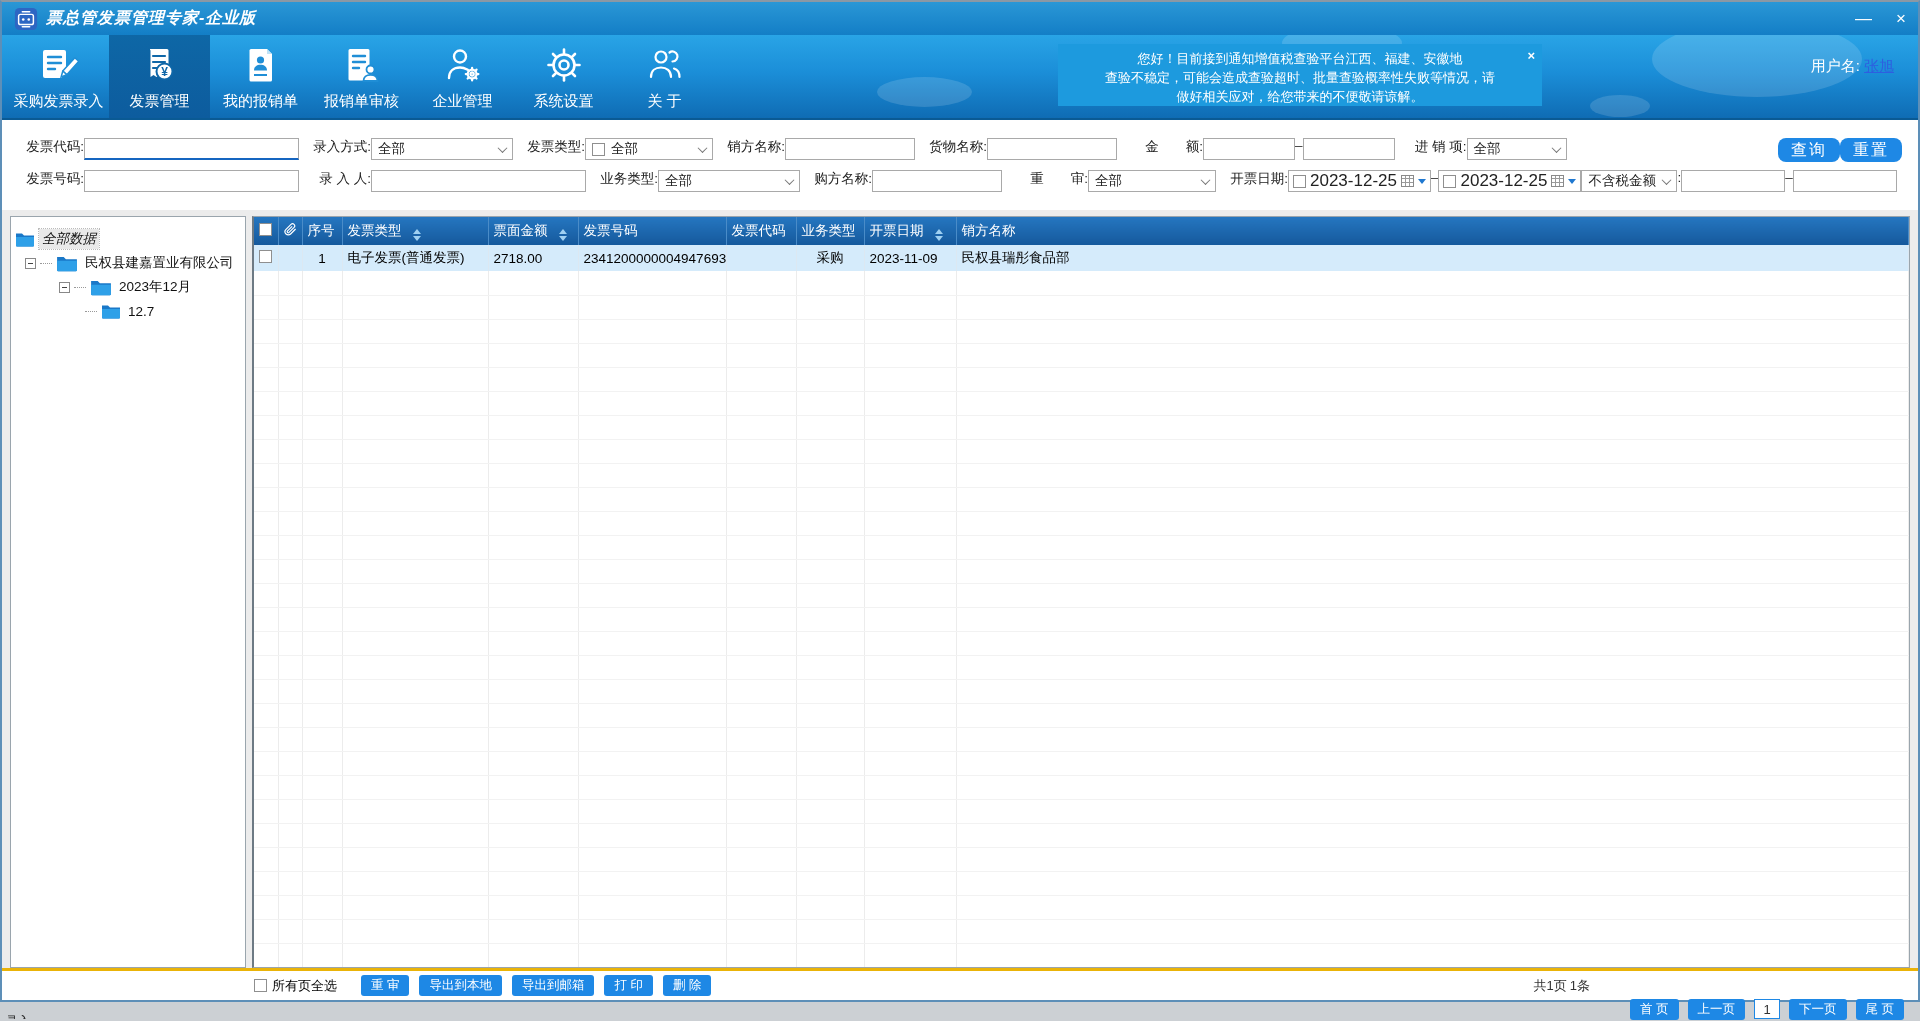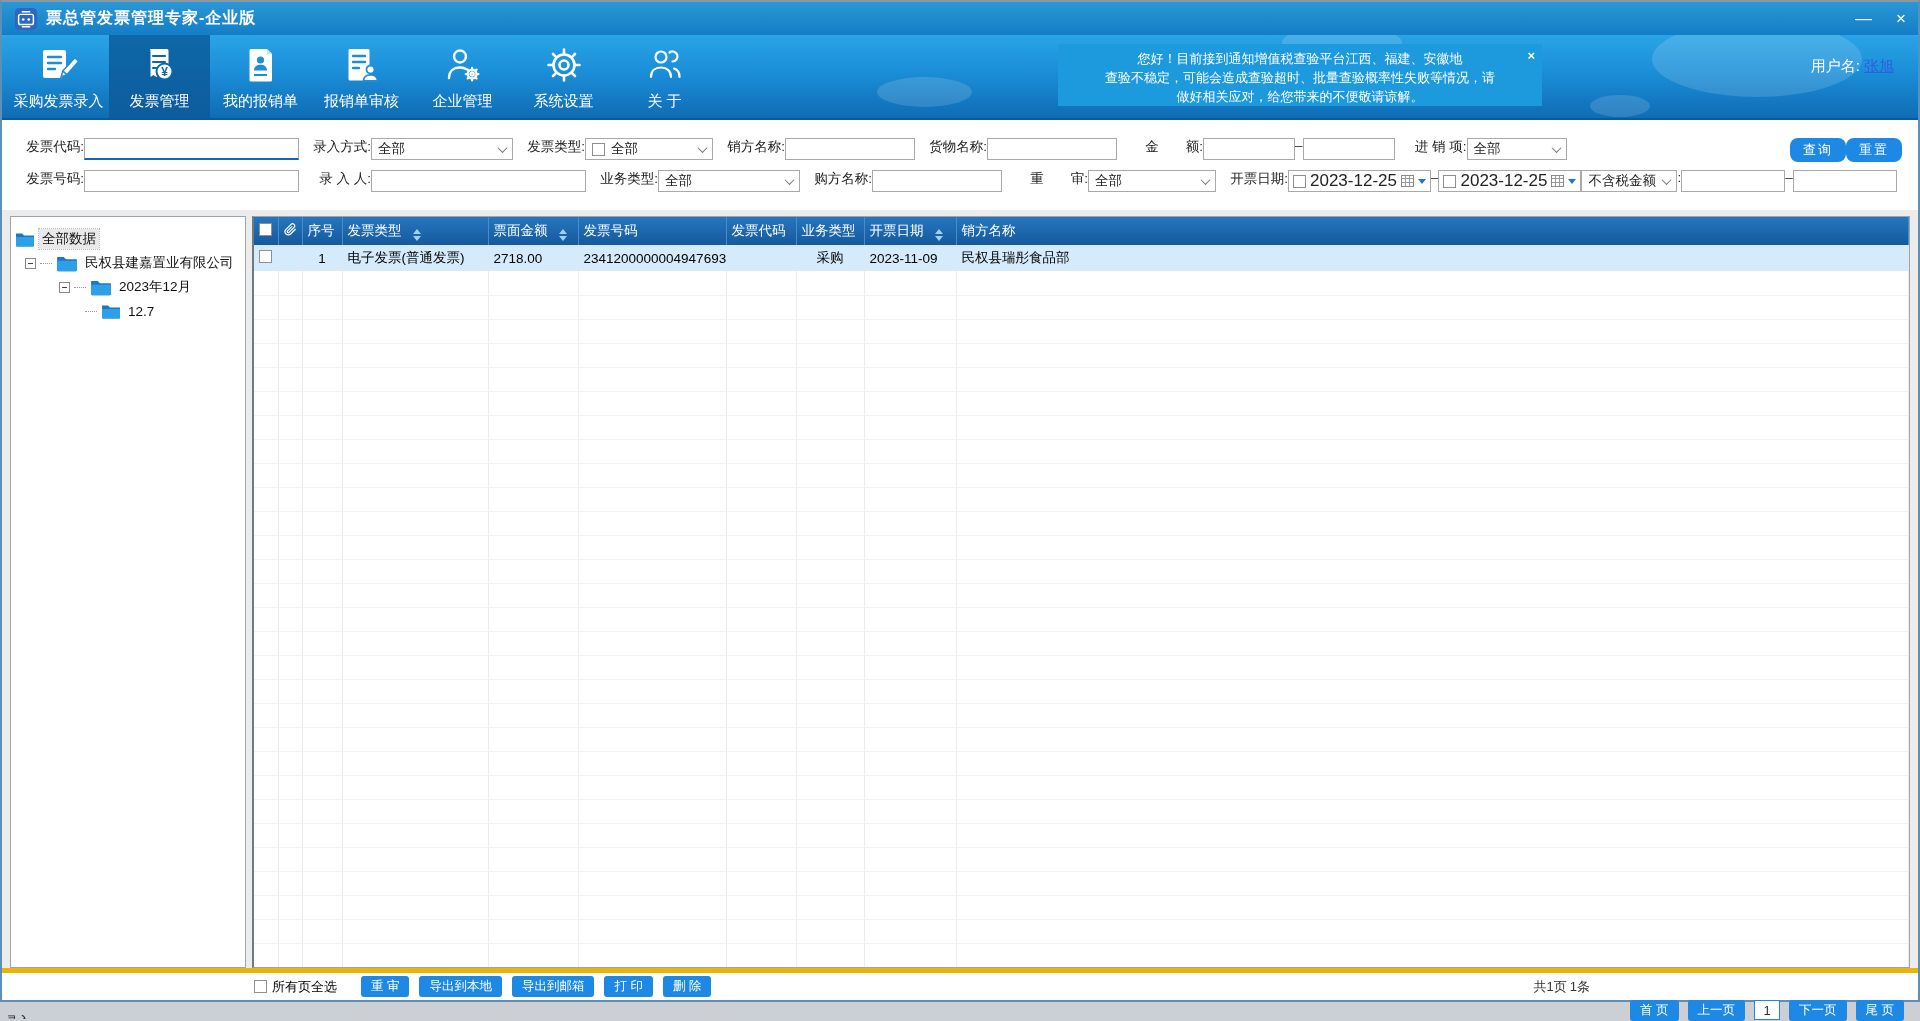--- a/index.html
+++ b/index.html
@@ -5,21 +5,21 @@
   * { margin:0; padding:0; box-sizing:border-box; }
   html,body { width:1920px; height:1021px; overflow:hidden;
     font-family:"Liberation Sans","DejaVu Sans",sans-serif; background:#ccd0d4; }
   .window { position:relative; width:1920px; height:1002px; background:#fff;
     border:2px solid #5d8fb8; border-top-color:#8b98a4; display:flex; flex-direction:column; }
 
   
   .titlebar { height:33px; background:linear-gradient(180deg,#2a97d6,#137ec6);
     display:flex; align-items:center; padding:0 12px; color:#fff; flex:none; }
   .titlebar .appicon { margin-right:8px; display:flex; }
-  .titlebar .title { font-size:16px; font-weight:bold; letter-spacing:1px; }
+  .titlebar .title { font-size:16px; font-weight:bold; letter-spacing:1px;font-style:italic; }
   .winctrl { margin-left:auto; display:flex; gap:24px; font-size:17px; }
   .winctrl span { cursor:default; line-height:20px; }
 
   
   .toolbar { position:relative; height:85px; flex:none;
     background:linear-gradient(180deg,#29a4e6 0%,#1b8ed8 45%,#0f6cb4 100%);
     border-bottom:2px solid #0a5a94; display:flex; padding-left:6px; overflow:hidden; }
   .bubble { position:absolute; background:rgba(255,255,255,.14); border-radius:50%; pointer-events:none; }
   .tool { width:101px; height:100%; display:flex; flex-direction:column; align-items:center;
     justify-content:center; gap:5px; color:#fff; font-size:15px; flex:none; cursor:pointer; z-index:1; }
@@ -44,29 +44,29 @@
     transform:rotate(45deg) translate(-1px,-1px); margin-left:auto; flex:none; }
   .cb { width:13px; height:13px; border:1px solid #8f8f8f; background:#fff; flex:none; display:inline-block; }
   .dash { color:#333; flex:none; }
   .datebox { display:flex; align-items:center; border:1px solid #a9a9a9; height:22px;
     background:#fff; padding:0 4px; gap:4px; flex:none; font-size:17px; cursor:pointer; }
   .cal { width:13px; height:12px; border:1px solid #8a8a8a; flex:none;
     background-image:linear-gradient(#9a9a9a 1px,transparent 1px),linear-gradient(90deg,#9a9a9a 1px,transparent 1px);
     background-size:4px 4px; background-position:-1px 2px; }
   .darr { width:0; height:0; border-left:4px solid transparent; border-right:4px solid transparent;
     border-top:5px solid #1f78d0; flex:none; }
-  .btn { background:#1e88e5; color:#fff; border:none; border-radius:8px; font-size:13px;
+  .btn { background:#1e88e5; color:#fff; border:none; border-radius:8px; font-size:16px;
     height:24px; padding:0 13px; cursor:pointer; flex:none; font-family:inherit; letter-spacing:2px; }
 
   
   .main { flex:1; background:#ececec; display:flex; padding:6px 8px 0 8px; gap:6px; overflow:hidden; }
   .tree-panel { width:236px; background:#fff; border:1px solid #9aa5ad; padding:10px 4px; font-size:13.5px; flex:none; }
   .trow { display:flex; align-items:center; height:24px; gap:4px; cursor:pointer; color:#111; }
   .trow .tlabel { padding:1px 3px; white-space:nowrap; }
-  .trow.sel .tlabel { background:#e9e9e9; outline:1px dotted #bbb; }
+  .trow.sel .tlabel { background:#e9e9e9; outline:1px dotted #bbb;font-style:italic; }
   .exp { position:relative; width:11px; height:11px; border:1px solid #888; background:#fff; flex:none; }
   .exp::after { content:""; position:absolute; left:2px; right:2px; top:4px; height:1px; background:#444; }
   .dots { width:12px; border-top:1px dotted #999; flex:none; }
   .folder { flex:none; display:flex; }
 
   .table-panel { flex:1; background:#fff; border:1px solid #9aa5ad; border-left:2px solid #6d7a84; overflow:hidden; }
   table { width:100%; border-collapse:collapse; table-layout:fixed; }
   thead th { background:linear-gradient(180deg,#2576c0,#15599c); color:#fff; font-weight:normal;
     font-size:13.5px; height:28px; text-align:left; padding:0 5px; border-right:1px solid #4a8cc8; white-space:nowrap; }
   thead th.center { text-align:center; padding:0; }
@@ -75,21 +75,21 @@
   .sort .up { border-bottom:5px solid #9fd0f2; }
   .sort .down { border-top:5px solid #9fd0f2; }
   tbody td { font-size:13.5px; color:#000; height:26px; padding:0 5px;
     border-right:1px solid #dce8f2; white-space:nowrap; overflow:hidden; }
   tr.datarow { background:#d5ebfb; cursor:pointer; }
   tr.datarow td.center, thead th.center { text-align:center; }
   tr.empty { background:#fff; }
   tr.empty td { height:24px; border-right:1px solid #ececec; border-bottom:1px solid #f2f2f2; }
 
   
-  .footer { height:32px; flex:none; background:#fff; border-top:5px solid #eab308;
+  .footer { height:32px; flex:none; background:#fff; border-top:3px solid #eab308;
     display:flex; align-items:center; padding:0 14px 0 252px; gap:10px; font-size:13px; }
   .footer .sel-all { display:flex; align-items:center; gap:5px; margin-right:14px; }
   .sbtn { background:#1e88e5; color:#fff; border:none; border-radius:3px; font-size:12.5px;
     height:21px; padding:0 10px; cursor:pointer; font-family:inherit; white-space:pre; }
   .pageinfo { margin-left:auto; color:#333; display:flex; gap:3px; margin-right:30px; }
   .pager { display:flex; align-items:center; gap:9px;margin-top:47px; }
   .curpage { width:26px; height:20px; border:1px solid #1e88e5; text-align:center; font-size:13px; color:#333; }
 
   .desktop-strip { height:17px; overflow:hidden; padding-left:6px; }
   .desktop-strip span { display:inline-block; transform:translateY(9px); font-size:12px; color:#222; }

